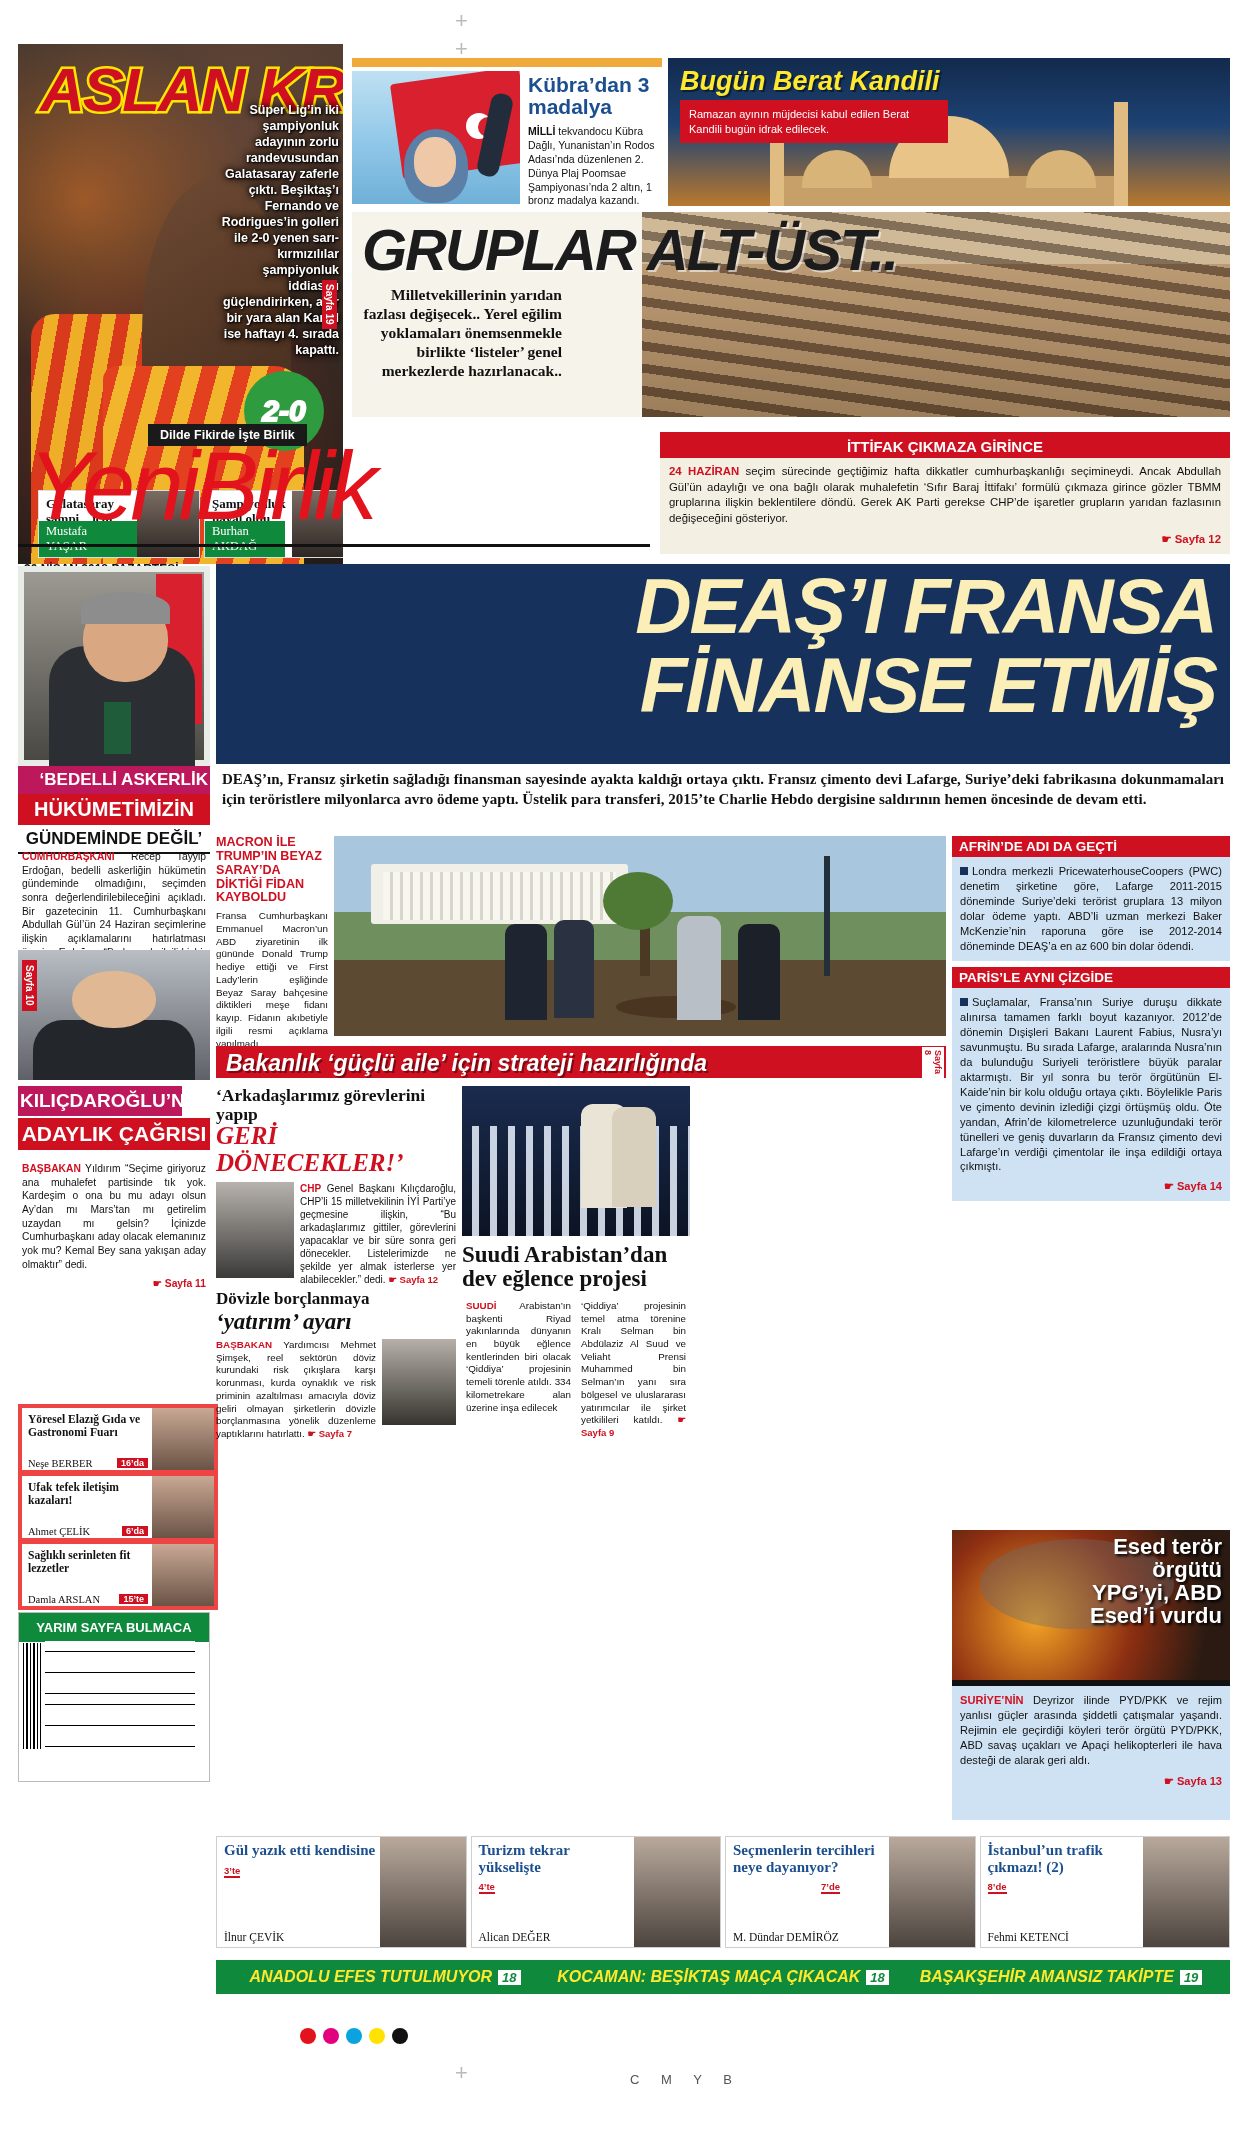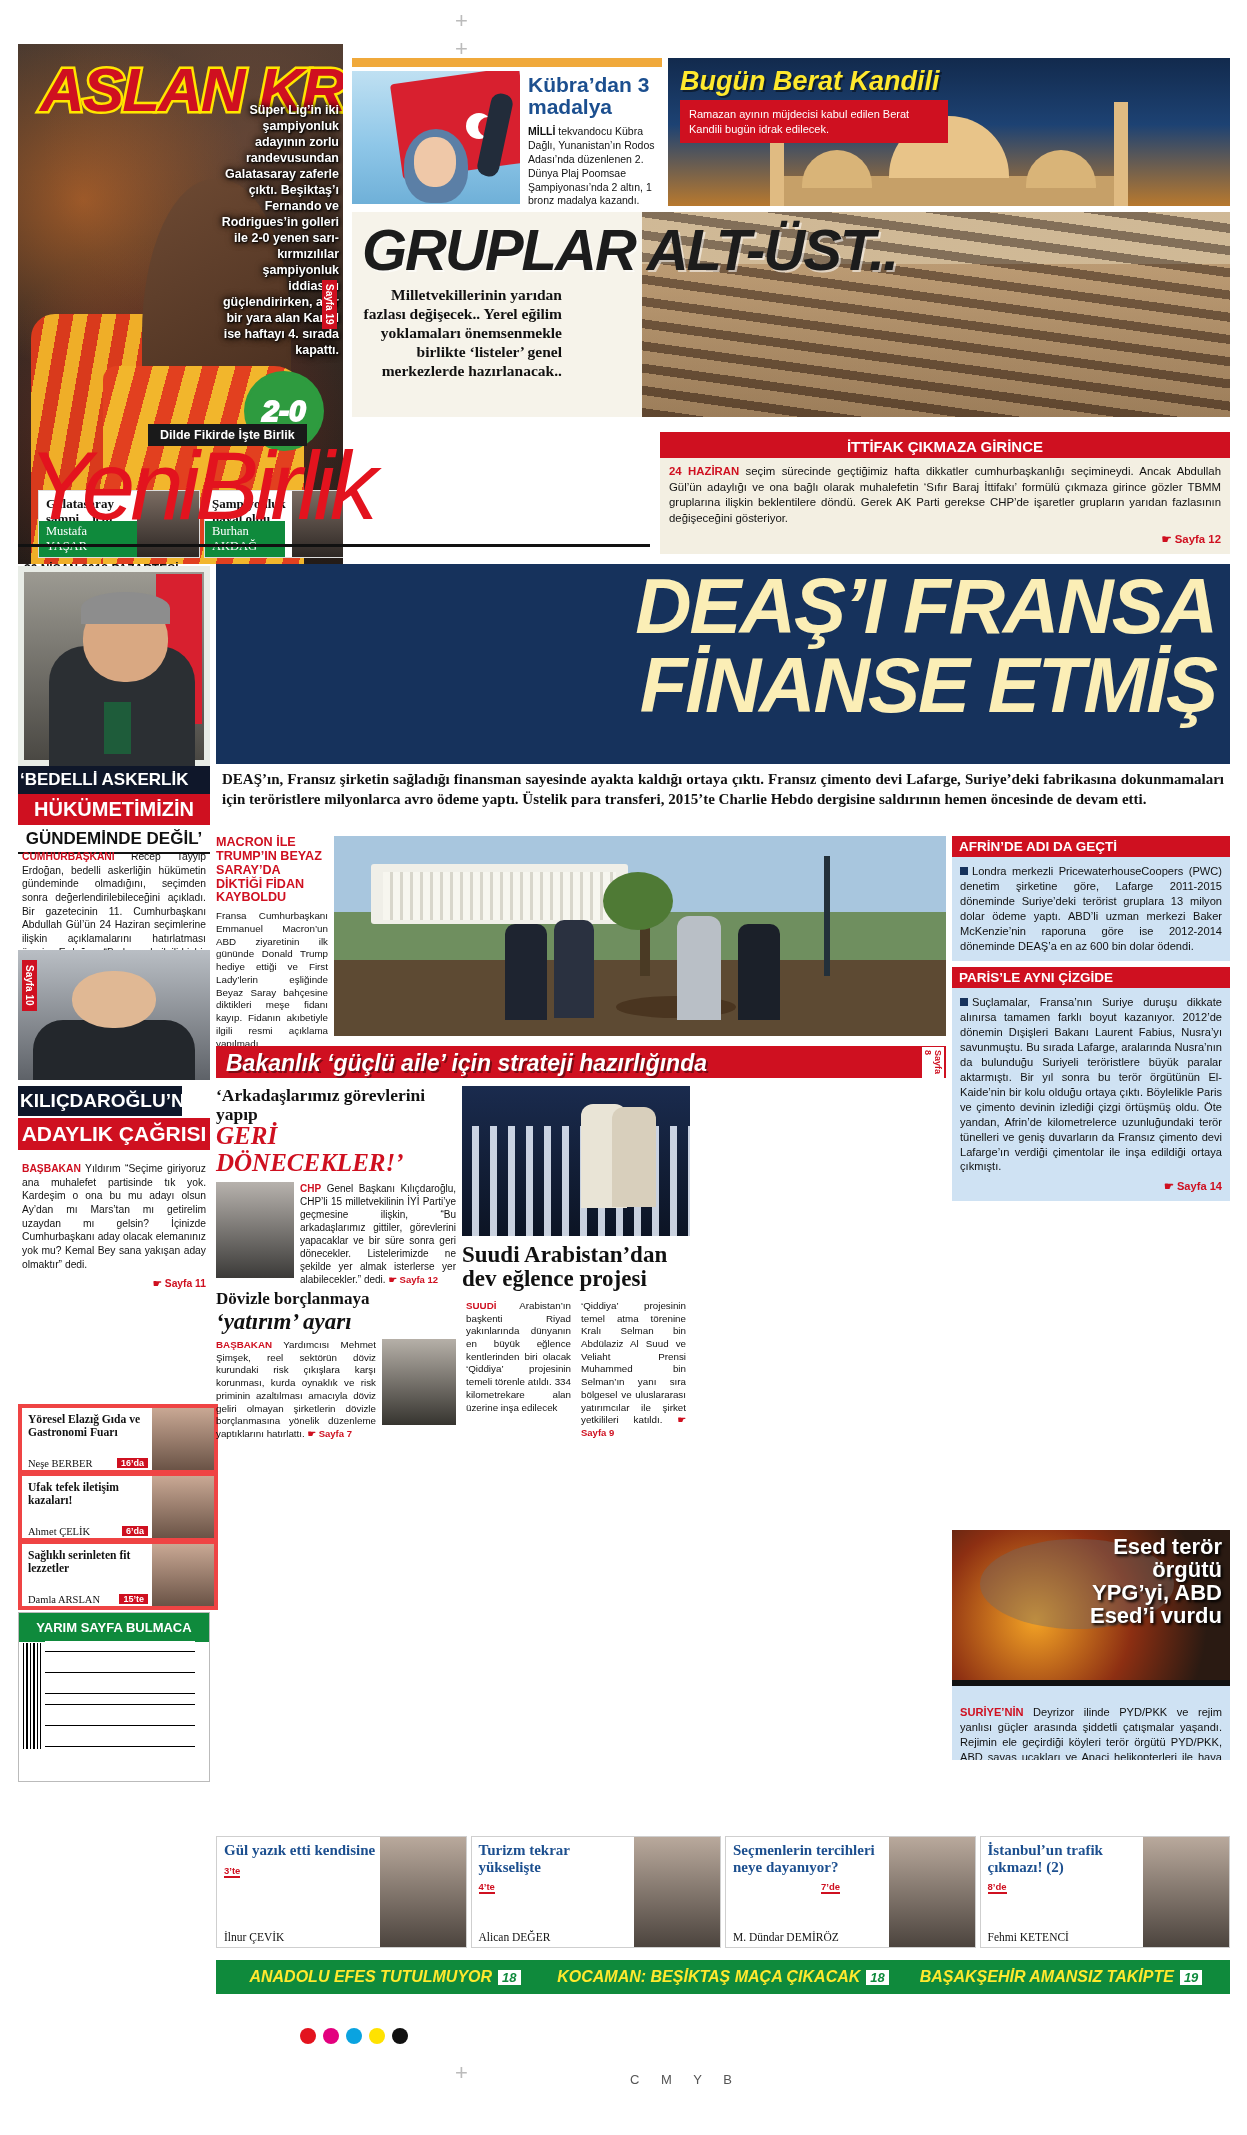--- a/index.html
+++ b/index.html
@@ -105,21 +105,21 @@
   #ittifak .pg{text-align:right;margin:2px 9px 0;}
 
   
   #erdophoto{left:18px;top:566px;width:192px;height:200px;background:#e8ece6;overflow:hidden;}
   #erdophoto .bg{position:absolute;inset:6px;background:linear-gradient(#9c9a92,#4a4843);}
   #erdophoto .flag{position:absolute;right:8px;top:8px;width:46px;height:150px;background:#d8202f;}
   #erdophoto .suit{position:absolute;left:16%;top:40%;width:76%;height:62%;background:#2b2f33;border-radius:36px 36px 0 0;}
   #erdophoto .face{position:absolute;left:34%;top:16%;width:44%;height:42%;border-radius:48%;background:#d9a882;}
   #erdophoto .hair{position:absolute;left:33%;top:13%;width:46%;height:16%;border-radius:50% 50% 0 0;background:#8d8d8d;}
   #erdophoto .tie{position:absolute;left:45%;top:68%;width:14%;height:26%;background:#1e5c3a;}
-  .hl-black{background:#0f172a;color:#fff;font-size:17px;font-weight:bold;text-align:left;padding:4px 2px;}
+  .hl-black{background:#be185d;color:#fff;font-size:17px;font-weight:bold;text-align:right;padding:4px 2px;}
   .hl-red{background:#cf1020;color:#fff;font-size:20px;font-weight:bold;text-align:center;padding:4px 2px;}
   .hl-white{background:#fff;color:#111;font-size:17px;font-weight:bold;text-align:center;padding:3px 2px;border-bottom:2px solid #111;}
   #erdotext{left:18px;top:846px;width:192px;}
   #erdotext p{margin:4px 4px 0;font-size:10.3px;line-height:1.33;text-align:justify;}
   #yildirim{left:18px;top:950px;width:192px;height:130px;background:#dfe3e8;overflow:hidden;}
   #yildirim .bg{position:absolute;inset:0;background:linear-gradient(#b9bec4,#5e6268);}
   #yildirim .face{position:absolute;left:28%;top:16%;width:44%;height:44%;border-radius:48%;background:#e0b894;}
   #yildirim .suit{position:absolute;left:8%;top:54%;width:84%;height:50%;background:#23272c;border-radius:30px 30px 0 0;}
   #yildirim .vtag{position:absolute;left:4px;top:10px;writing-mode:vertical-rl;background:#cf1020;color:#fff;font-size:10px;
      font-weight:bold;padding:5px 2px;}
@@ -168,27 +168,27 @@
 
   
   #rightrail{left:952px;top:836px;width:278px;}
   .rr-h{background:#cf1020;color:#fff;font-size:13.5px;font-weight:bold;padding:3px 7px;}
   .rr-b{background:#cfe2f3;padding:7px 8px;}
   .rr-b p{margin:0;font-size:11.1px;line-height:1.35;text-align:justify;}
   .rr-b .pg{text-align:right;margin-top:5px;}
   .bullet{display:inline-block;width:8px;height:8px;background:#16325c;margin-right:4px;}
 
   
-  #esed{left:952px;top:1530px;width:278px;height:230px;background:#111;overflow:hidden;}
+  #esed{left:952px;top:1530px;width:278px;height:290px;background:#111;overflow:hidden;}
   #esed .ph{position:absolute;left:0;top:0;width:100%;height:150px;
      background:radial-gradient(circle at 30% 60%,#f3a325,#8d2f12 45%,#2a1a12 80%);}
   #esed .smoke{position:absolute;left:10%;top:6%;width:70%;height:60%;border-radius:50%;background:#6b6b6b66;}
   #esed h3{position:absolute;right:8px;top:6px;margin:0;width:150px;text-align:right;font-size:22px;line-height:1.04;
      color:#fff;font-weight:bold;text-shadow:2px 2px 3px #000;}
-  #esed .bd{position:absolute;left:0;top:156px;width:100%;height:134px;background:#cfe2f3;padding:19px 8px;box-sizing:border-box;}
+  #esed .bd{position:absolute;left:0;top:156px;width:100%;height:134px;background:#cfe2f3;padding:7px 8px;box-sizing:border-box;}
   #esed .bd p{margin:0;font-size:11.1px;line-height:1.35;text-align:justify;}
 
   
   #bakanlik{left:216px;top:1046px;width:730px;height:32px;background:#cf1020;}
   #bakanlik h3{margin:0;padding:4px 10px;font-size:23px;font-weight:bold;font-style:italic;color:#fff;
      text-shadow:2px 2px 0 #7a0a12;white-space:nowrap;}
   #bakanlik .vtag{position:absolute;right:2px;top:1px;writing-mode:vertical-rl;background:#fff;color:#cf1020;
      font-size:9px;font-weight:bold;padding:3px 1px;}
 
   

